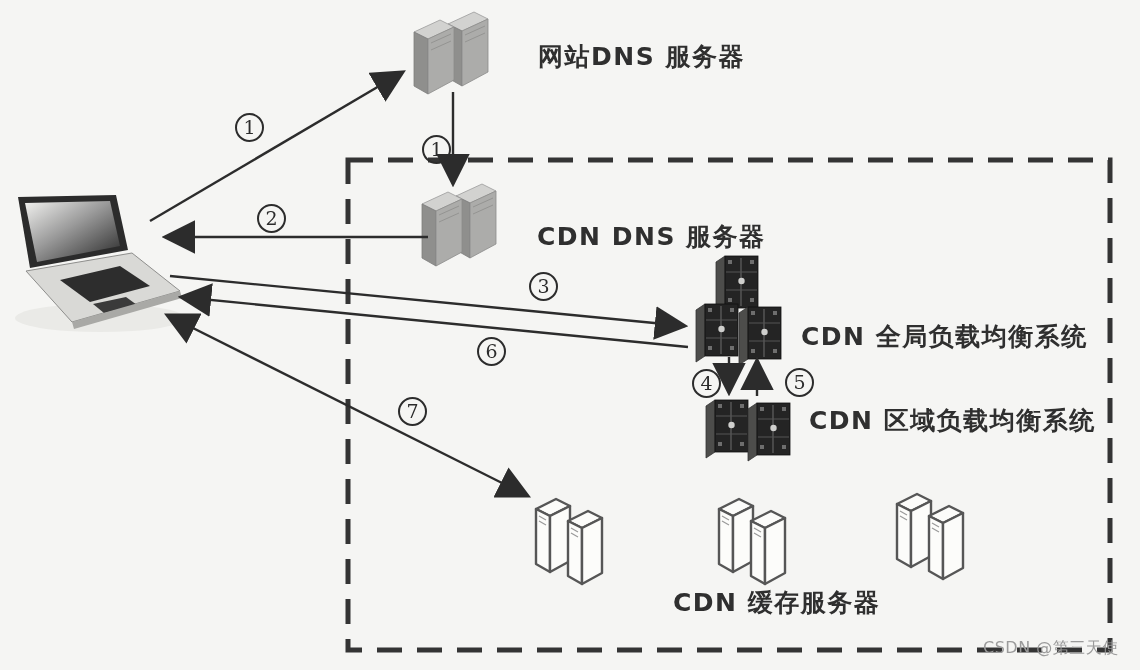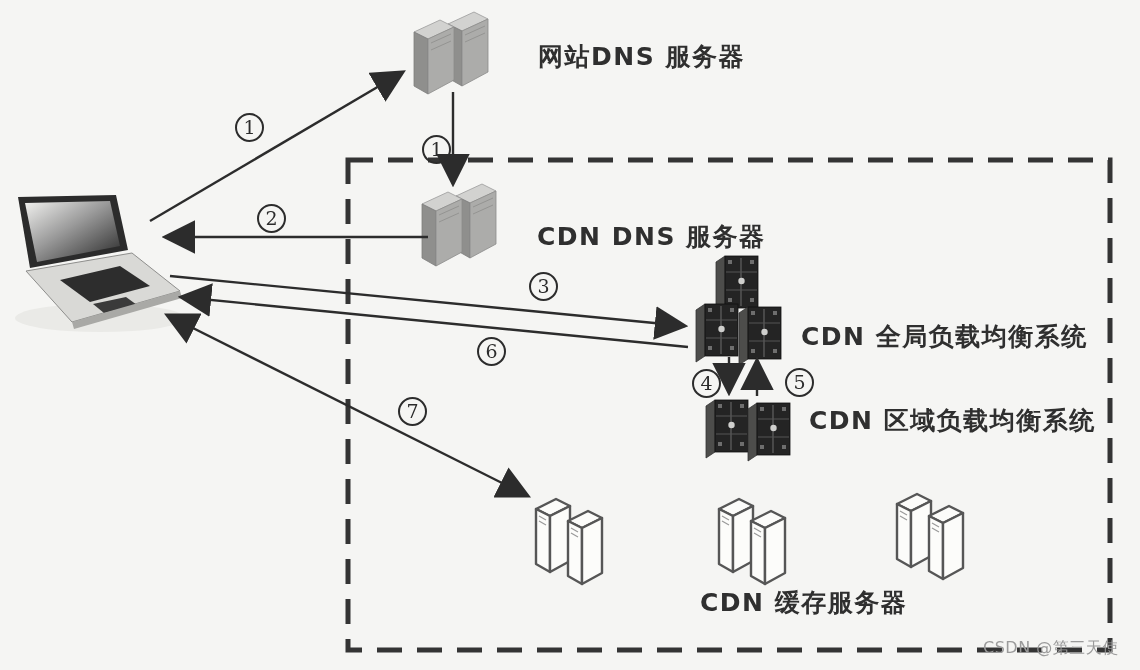--- a/index.html
+++ b/index.html
@@ -47,21 +47,21 @@
     color:var(--watermark);
     letter-spacing:.5px;
     white-space:nowrap;
     text-align:right;
   }
   
   #lbl-website{left:538px;top:40px;}
   #lbl-cdndns{left:537px;top:188px;margin-top:32px;}
   #lbl-global{left:801px;top:320px;}
   #lbl-regional{left:809px;top:404px;text-align:center;}
-  #lbl-cache{left:700px;top:586px;}
+  #lbl-cache{left:673px;top:586px;}
   
   #st-1a{left:235px;top:113px;}
   #st-1b{left:422px;top:135px;}
   #st-2{left:257px;top:204px;}
   #st-3{left:529px;top:272px;}
   #st-4{left:692px;top:369px;}
   #st-5{left:785px;top:368px;}
   #st-6{left:477px;top:337px;}
   #st-7{left:398px;top:397px;}
 </style>

